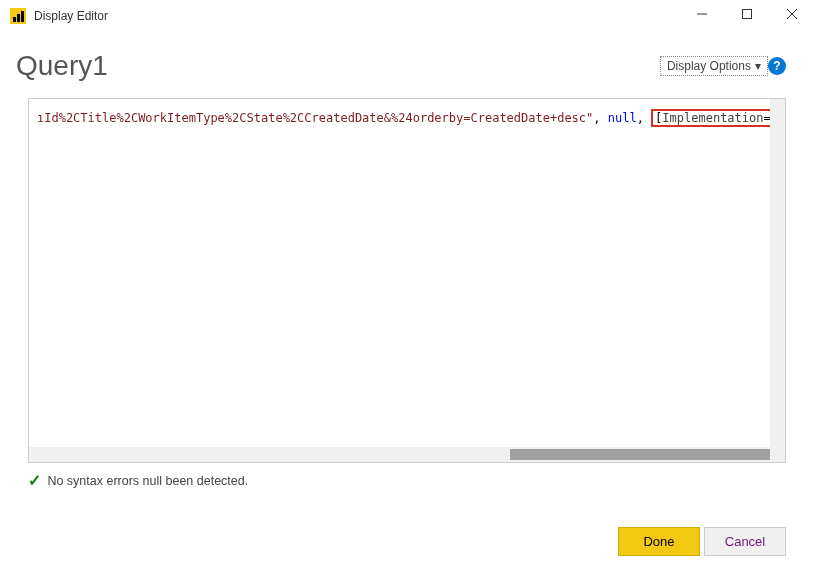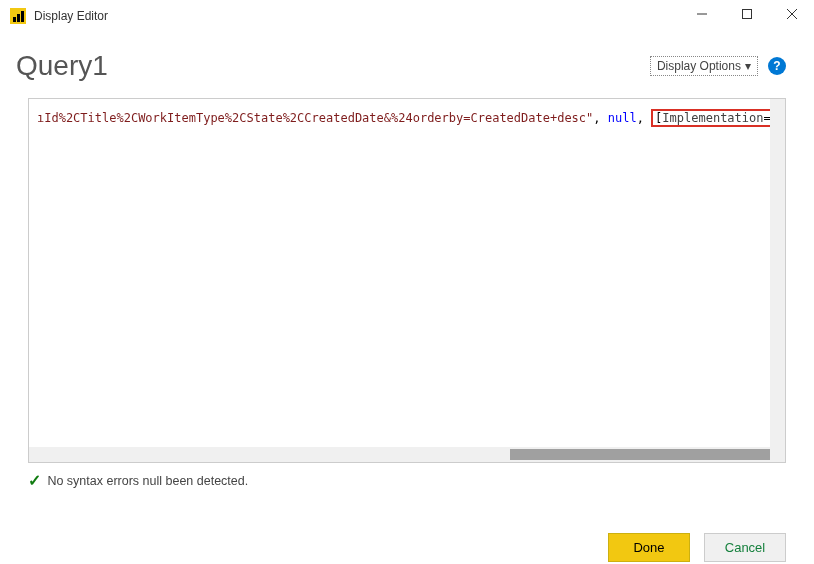--- a/index.html
+++ b/index.html
@@ -73,21 +73,20 @@
       padding: 18px 28px 6px 16px;
     }
     .query-title {
       font-size: 28px;
       font-weight: 300;
       color: #555;
     }
     .header-right {
       display: flex;
       align-items: center;
-      gap: 10px;
     }
     .display-options {
       font-size: 12px;
       color: #444;
       border: 1px dotted #888;
       padding: 2px 6px;
       display: flex;
       align-items: center;
       gap: 4px;
       cursor: pointer;
@@ -163,41 +162,41 @@
       color: #444;
       gap: 6px;
     }
     .checkmark {
       color: #107C10;
       font-size: 16px;
       font-weight: bold;
     }
     .footer-row {
       position: absolute;
-      bottom: 2px;
+      bottom: 8px;
       right: 28px;
       display: flex;
-      gap: 14px;
+      gap: 4px;
     }
     .btn {
       min-width: 82px;
       padding: 6px 16px;
       font-size: 13px;
       text-align: center;
       cursor: pointer;
       border: 1px solid #ccc;
     }
     .btn-primary {
       background: #F2C811;
       border-color: #ccb010;
       color: #000;
     }
     .btn-secondary {
       background: #f0f0f0;
-      color: #15803d;
+      color: #701a75;
     }
     .chev-down {
       display: inline-block;
     }
   </style>
 </head>
 <body>
 
 <div class="titlebar">
   <span class="app-icon">

